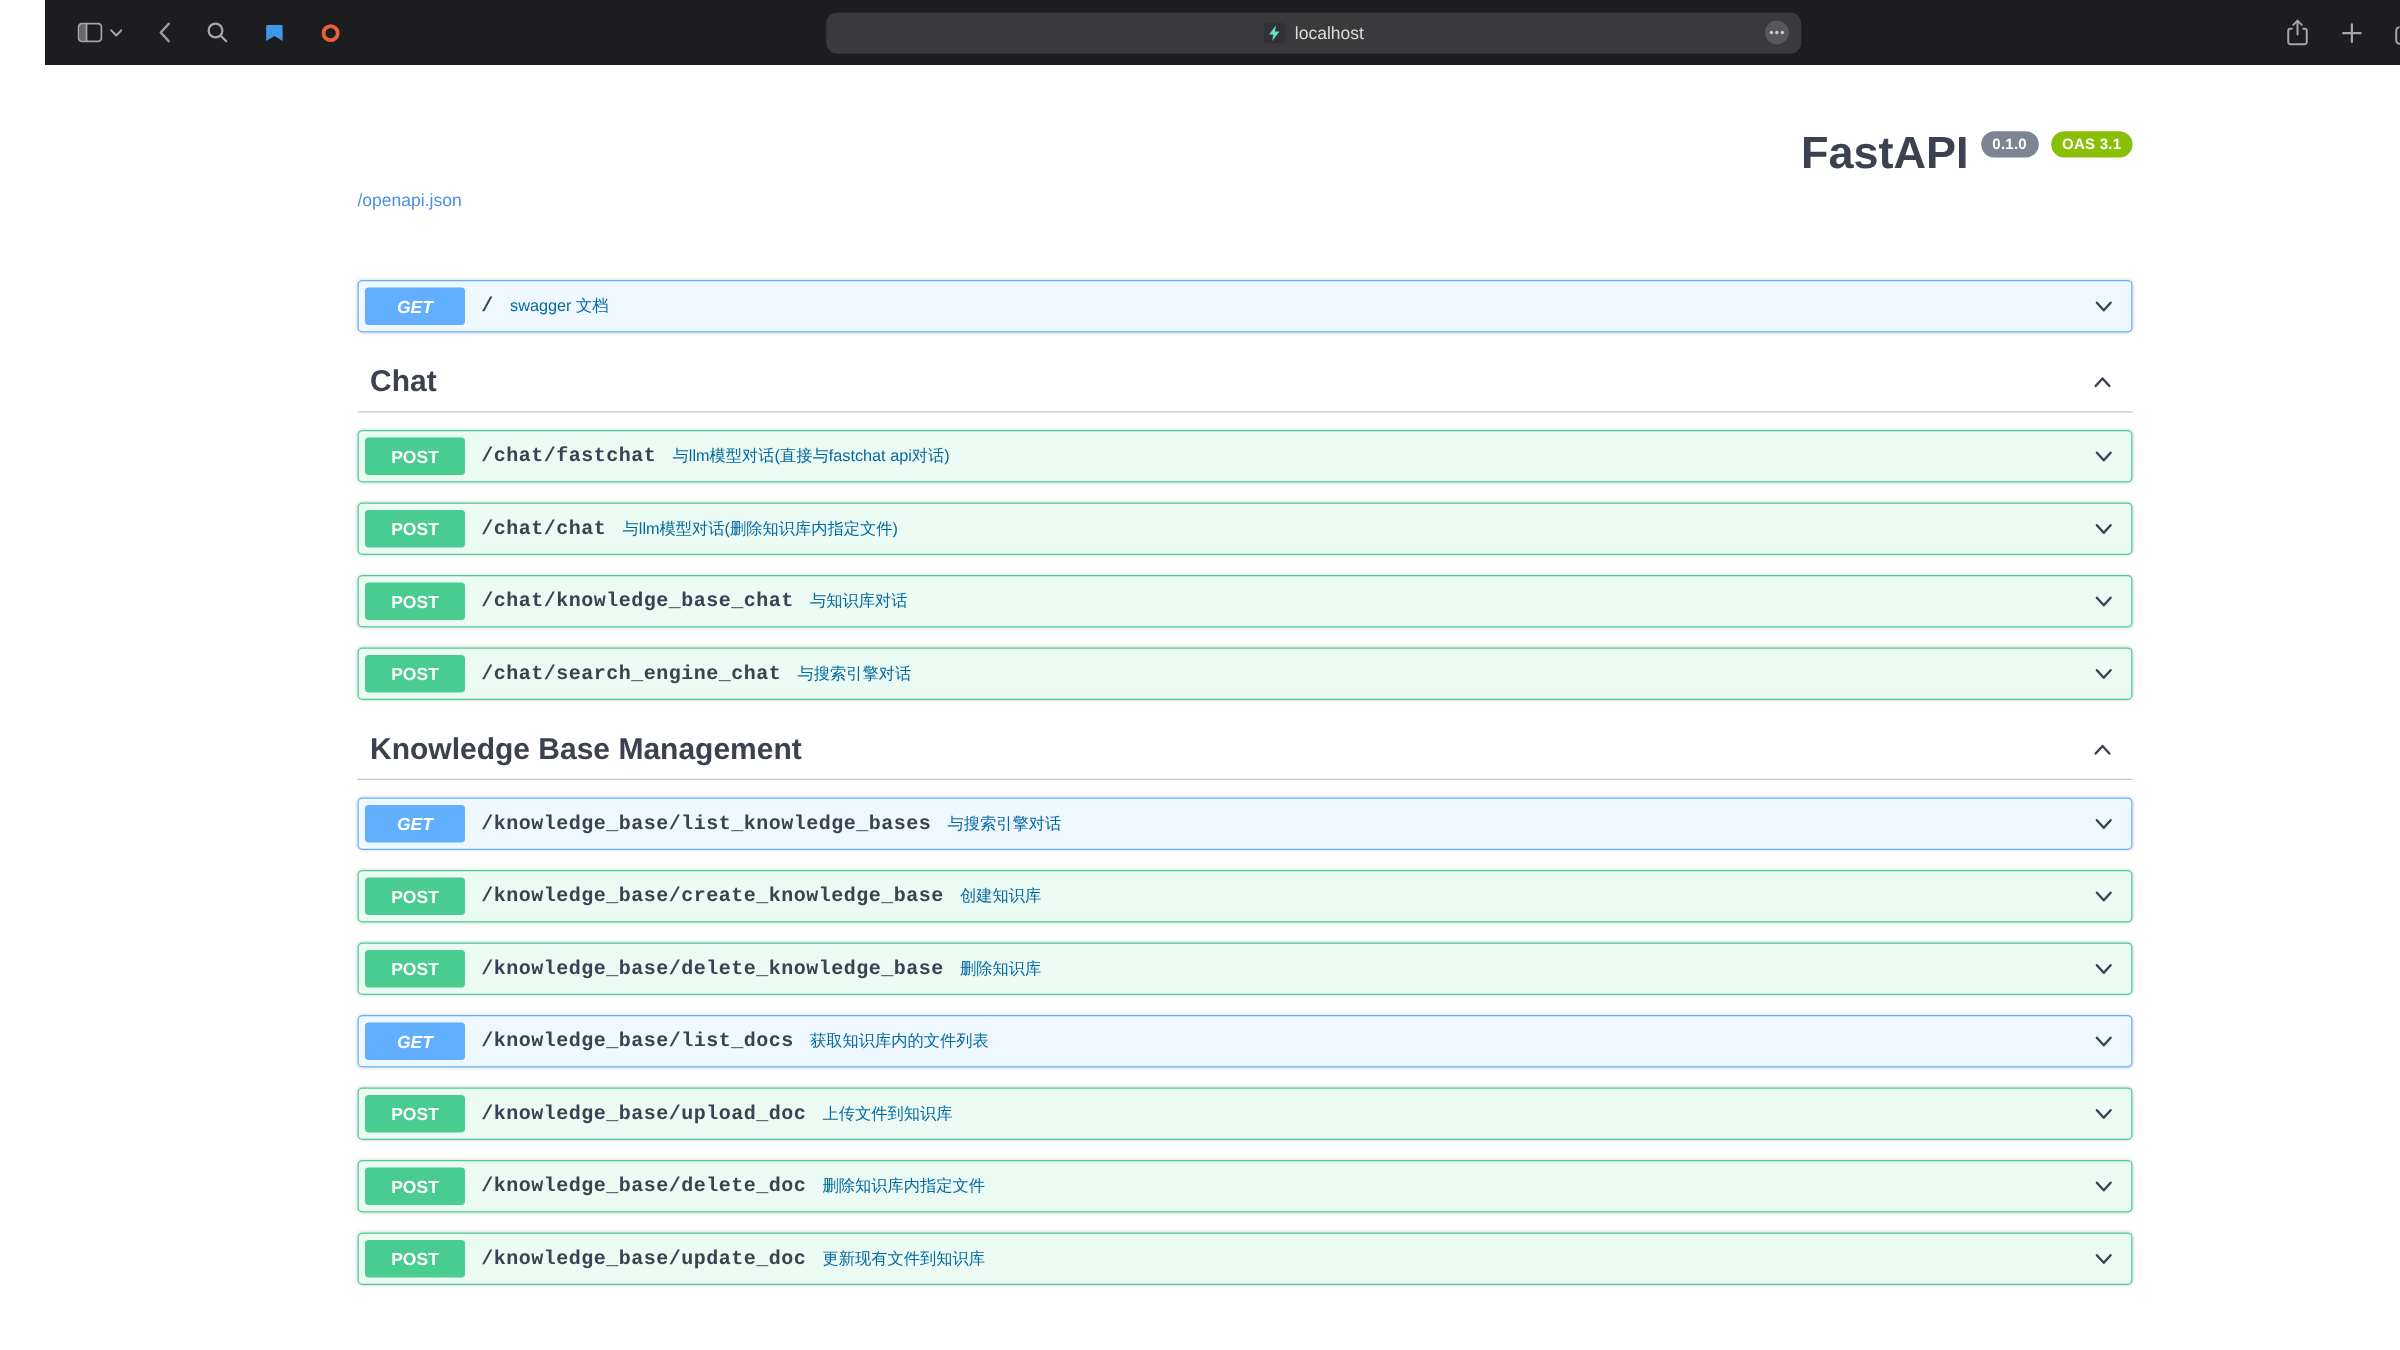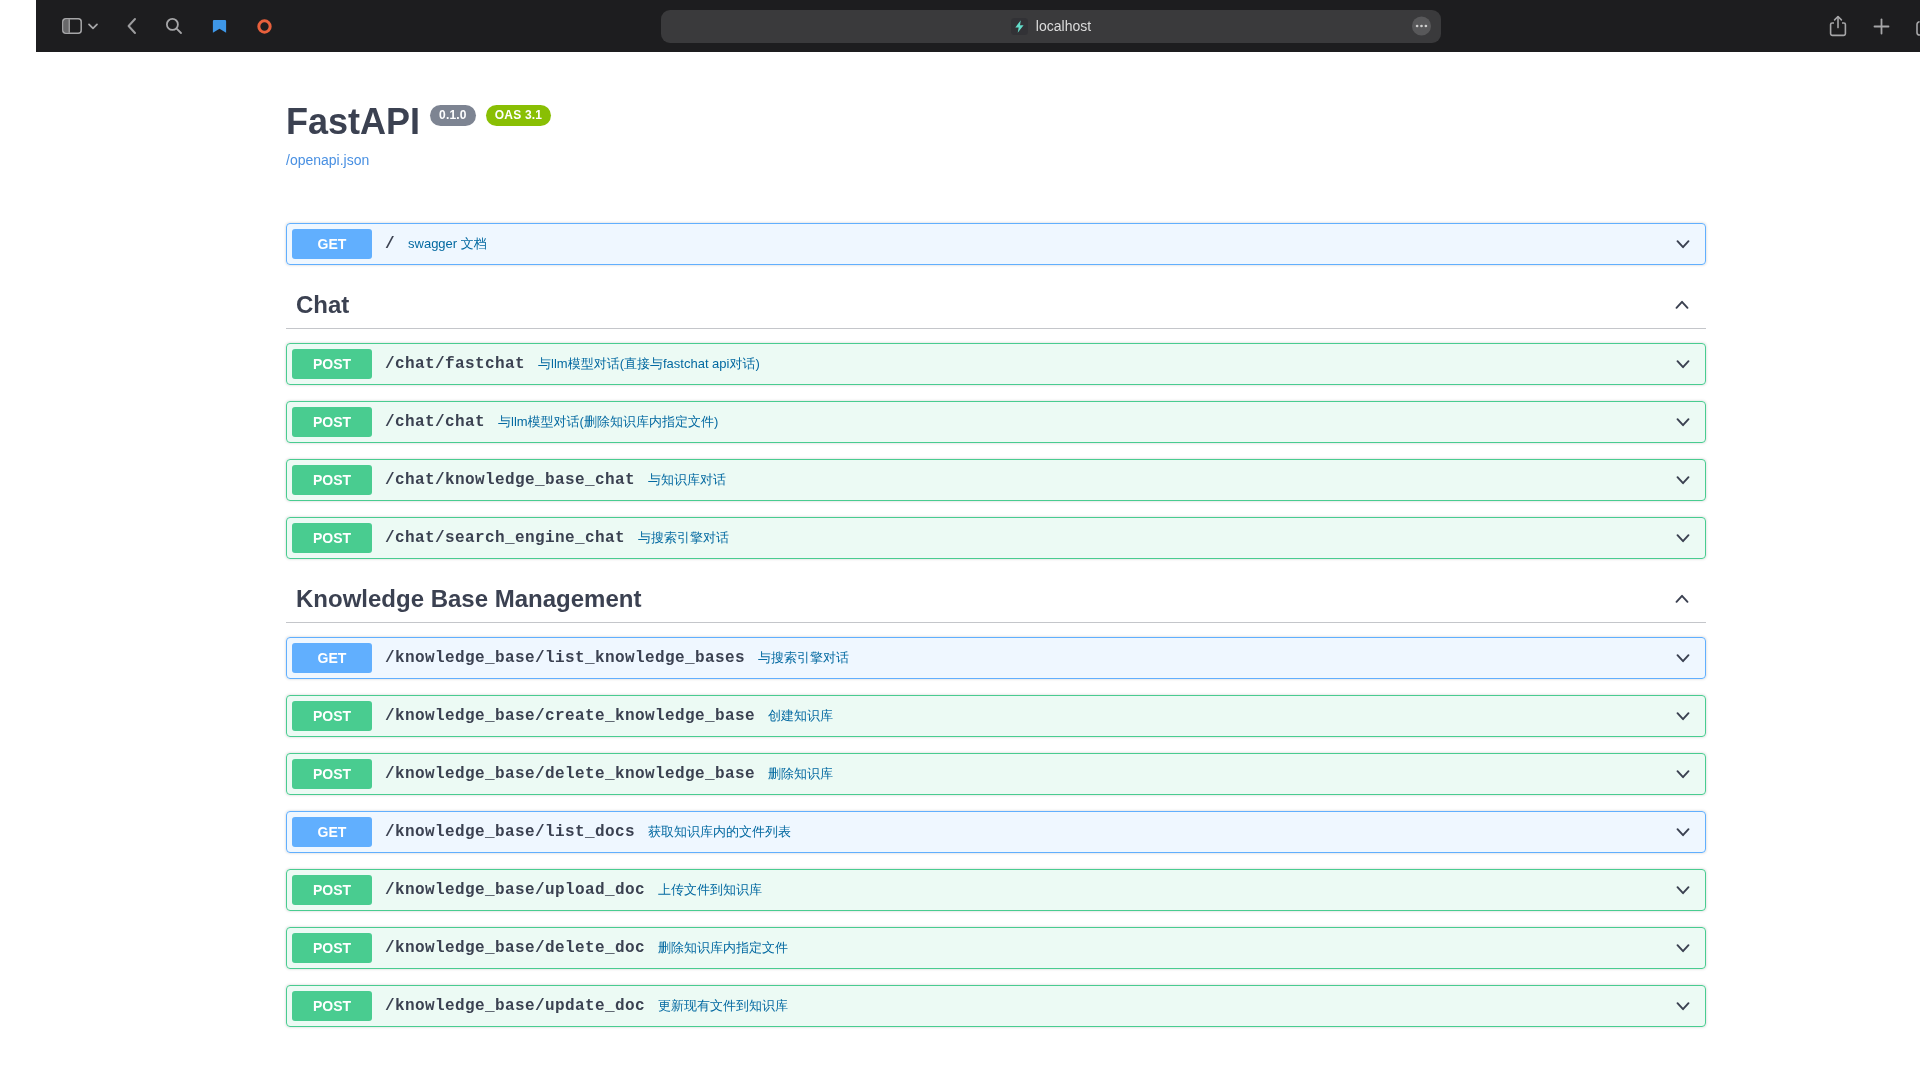--- a/index.html
+++ b/index.html
@@ -38,21 +38,21 @@
     background: none; border: none; padding: 0; display: flex; cursor: pointer;
   }
 
   
   .page { flex: 1; background: #fff; overflow: hidden; }
   .container { max-width: 1460px; margin: 0 auto; padding: 0 20px; }
 
   .info { margin-top: 48px; }
   .api-title {
     margin: 0; font-size: 36px; font-weight: 700; color: #3b4151;
-    display: flex; align-items: center; line-height: 1.2;
+    display: flex; align-items: center; line-height: 1.2; justify-content: flex-end;
   }
   .badge {
     display: inline-block; font-size: 12px; font-weight: 700; color: #fff;
     padding: 3px 9px; border-radius: 14px; margin-left: 10px;
     position: relative; top: -6px; letter-spacing: 0.2px;
   }
   .badge.version { background: var(--version-badge-bg, #7d8492); }
   .badge.oas { background: var(--oas-badge-bg, #89bf04); }
   .openapi-link {
     display: inline-block; margin-top: 9px; font-size: 14px;
@@ -77,21 +77,21 @@
   .opblock.get  { border: 1px solid var(--get, #61affe);  background: var(--get-bg, rgba(97,175,254,.1)); }
   .opblock.post { border: 1px solid var(--post, #49cc90); background: var(--post-bg, rgba(73,204,144,.1)); }
   .op-summary {
     display: flex; align-items: center;
     padding: 5px 12px 5px 5px; cursor: pointer;
   }
   .method {
     min-width: 80px; text-align: center; padding: 7px 0;
     font-size: 14px; font-weight: 700; color: #fff; border-radius: 3px;
   }
-  .opblock.get  .method { background: var(--get, #61affe); }
+  .opblock.get  .method { background: var(--get, #61affe); font-style: italic; }
   .opblock.post .method { background: var(--post, #49cc90); }
   .path {
     margin-left: 13px;
     font-family: "Liberation Mono", "DejaVu Sans Mono", monospace;
     font-size: 16px; font-weight: 700; color: #3b4151; letter-spacing: 0.4px;
     white-space: nowrap;
   }
   .desc { margin-left: 13px; font-size: 13px; color: #0369a1; }
   .op-arrow { margin-left: auto; }
 </style>

